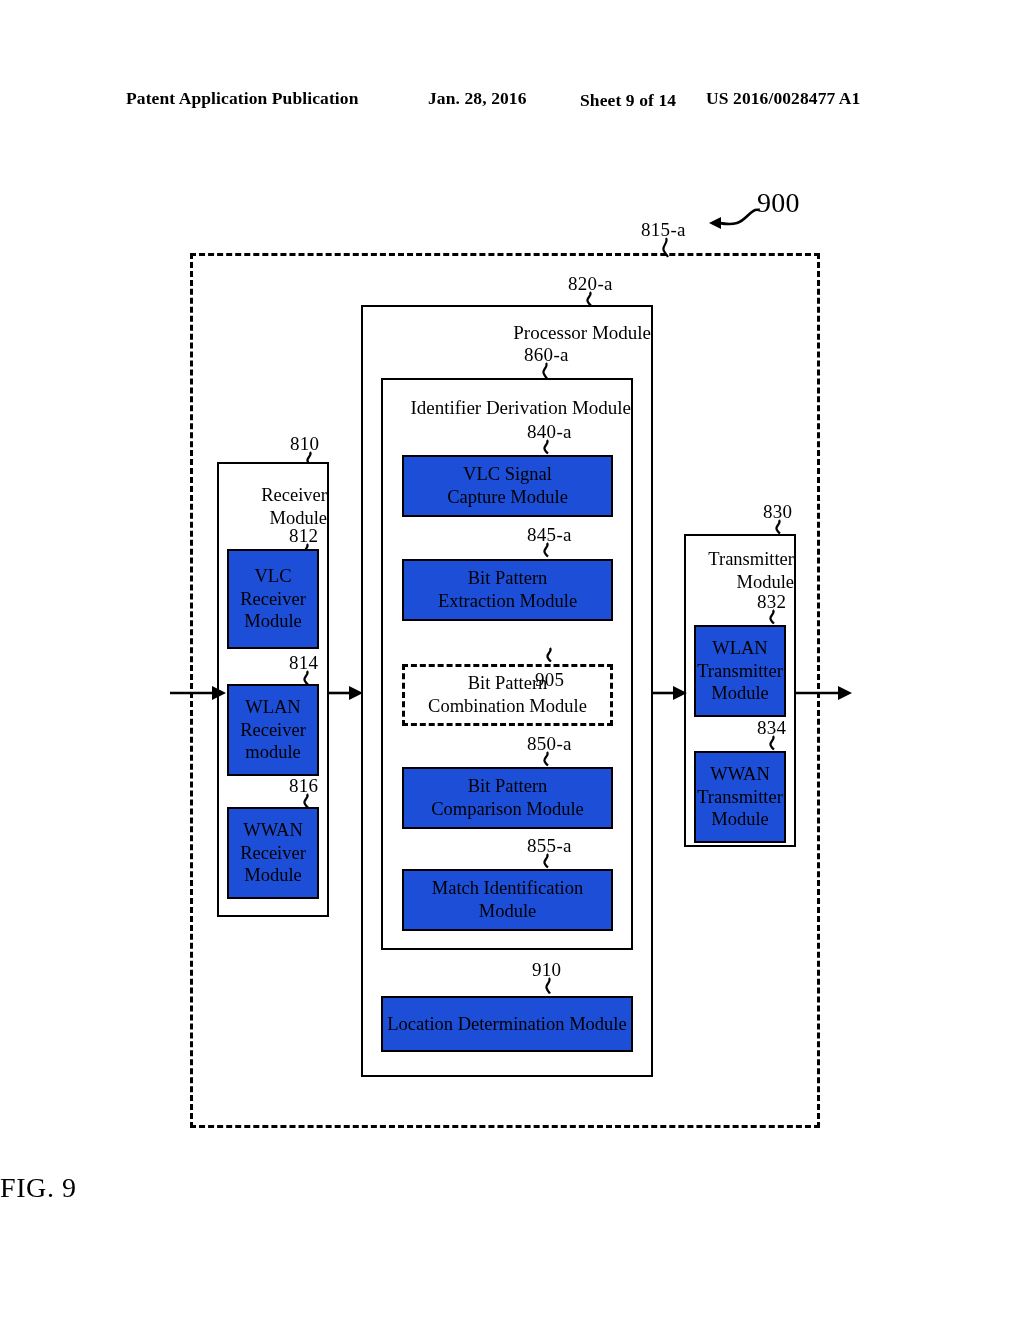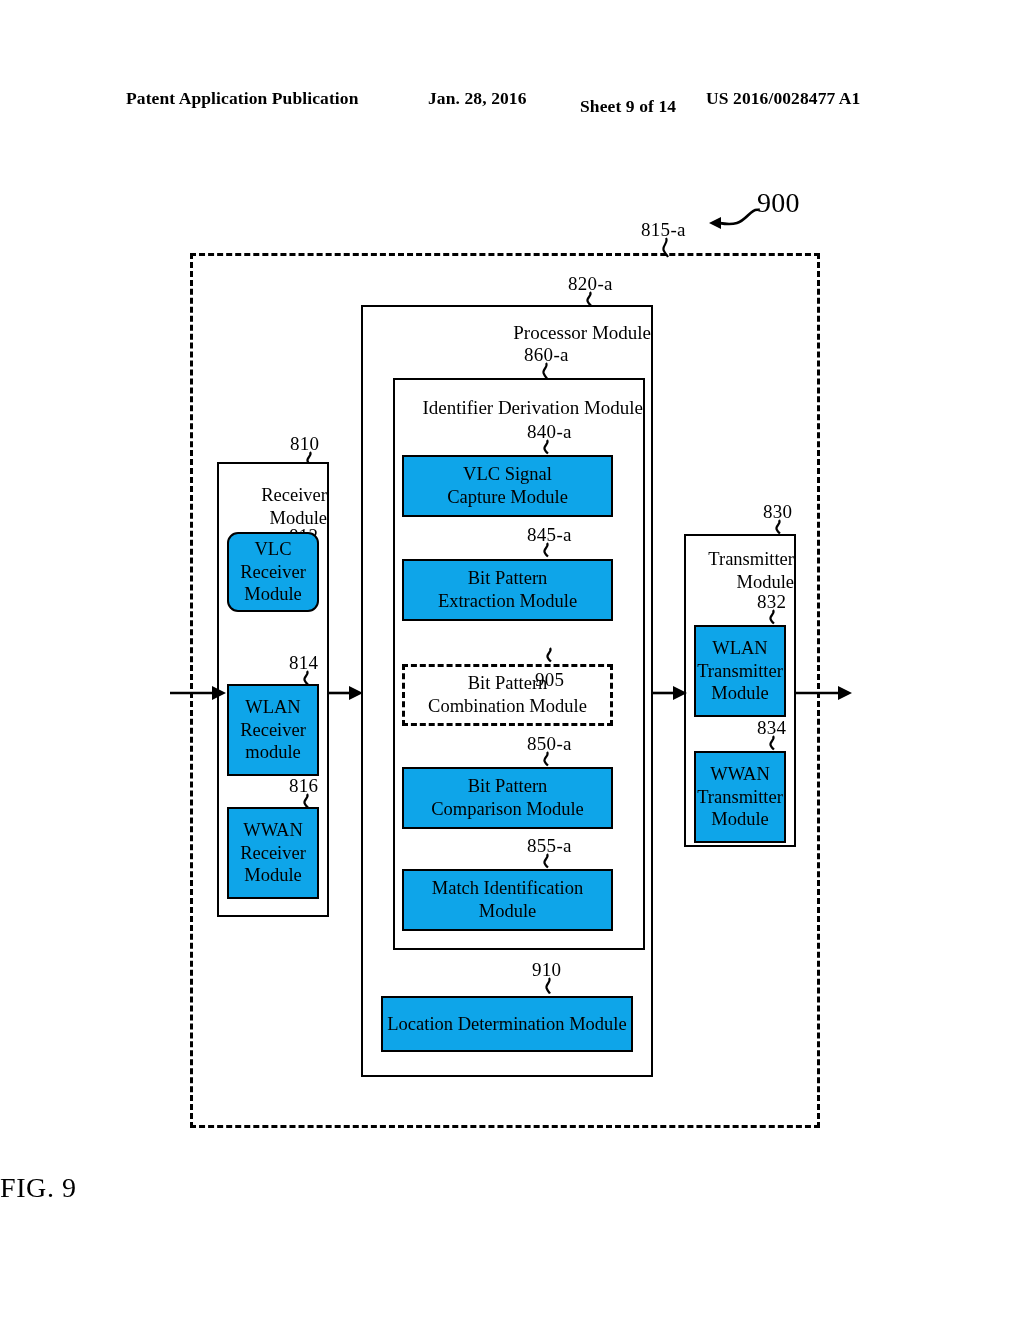--- a/index.html
+++ b/index.html
@@ -25,40 +25,40 @@
     width: 884px;
     height: 26px;
     font-family: "Liberation Serif", "DejaVu Serif", serif;
     font-weight: bold;
     font-size: 17.5px;
     letter-spacing: 0.1px;
     white-space: nowrap;
   }
   #page-header .hdr-pub   { position: absolute; left: 126px; top: 0; }
   #page-header .hdr-date  { position: absolute; left: 428px; top: 0; }
-  #page-header .hdr-sheet { position: absolute; left: 580px; top: 8px; text-align: right; }
+  #page-header .hdr-sheet { position: absolute; left: 580px; top: 2px; text-align: right; }
   #page-header .hdr-pat   { position: absolute; left: 706px; top: 0; }
 
   
   #fig-caption {
     position: absolute;
     left: 0;
     top: 1172px;
     width: 1024px;
     text-align: left;
     font-size: 28px;
     letter-spacing: 0.6px;
   }
 
   
   .box {
     position: absolute;
     box-sizing: border-box;
     border: 2.5px solid #000;
-    background: #0ea5e9;
+    background: #1d4ed8;
     display: flex;
     align-items: center;
     justify-content: center;
     text-align: center;
     line-height: 1.24;
   }
   .box.thin { border-width: 2px; }
   .box.dashed-box {
     border-style: dashed;
     border-width: 3px;
@@ -157,21 +157,21 @@
   <div class="container-label t18" style="top:20px;">
     <div>Receiver</div>
     <div>Module</div>
   </div>
 </div>
 
 <div class="ref" style="left:289px; top:526px;">812</div>
 <svg class="lead" style="left:298px; top:544px; width:24px; height:14px;" viewBox="0 0 24 14">
   <path d="M9 0 C 12 4, 4 6, 7 10 C 8 12, 9 12.5, 10 13.5"></path>
 </svg>
-<div class="box thin t18" style="left:227px; top:532px; width:92px; height:80px;border-radius:11px;">
+<div class="box thin t18" style="left:227px; top:549px; width:92px; height:100px;">
   <div>
     <div>VLC</div>
     <div>Receiver</div>
     <div>Module</div>
   </div>
 </div>
 
 <div class="ref" style="left:289px; top:653px;">814</div>
 <svg class="lead" style="left:298px; top:671px; width:24px; height:14px;" viewBox="0 0 24 14">
   <path d="M9 0 C 12 4, 4 6, 7 10 C 8 12, 9 12.5, 10 13.5"></path>
@@ -203,21 +203,21 @@
 
 <div class="container-box" style="left:361px; top:305px; width:292px; height:772px;">
   <div class="container-label t19" style="top:14px;">Processor Module</div>
 </div>
 
 <div class="ref" style="left:524px; top:345px;">860-a</div>
 <svg class="lead" style="left:536px; top:363px; width:26px; height:16px;" viewBox="0 0 26 16">
   <path d="M10 0 C 13 4, 5 7, 8 11 C 9 13.5, 10 14, 11 15.5"></path>
 </svg>
 
-<div class="container-box" style="left:381px; top:378px; width:252px; height:572px;margin-left:12px;">
+<div class="container-box" style="left:381px; top:378px; width:252px; height:572px;">
   <div class="container-label t19" style="top:16px;">Identifier Derivation Module</div>
 </div>
 
 <div class="ref" style="left:527px; top:422px;">840-a</div>
 <svg class="lead" style="left:538px; top:440px; width:24px; height:14px;" viewBox="0 0 24 14">
   <path d="M9 0 C 12 4, 4 6, 7 10 C 8 12, 9 12.5, 10 13.5"></path>
 </svg>
 <div class="box thin t18" style="left:402px; top:455px; width:211px; height:62px;">
   <div>
     <div>VLC Signal</div>

